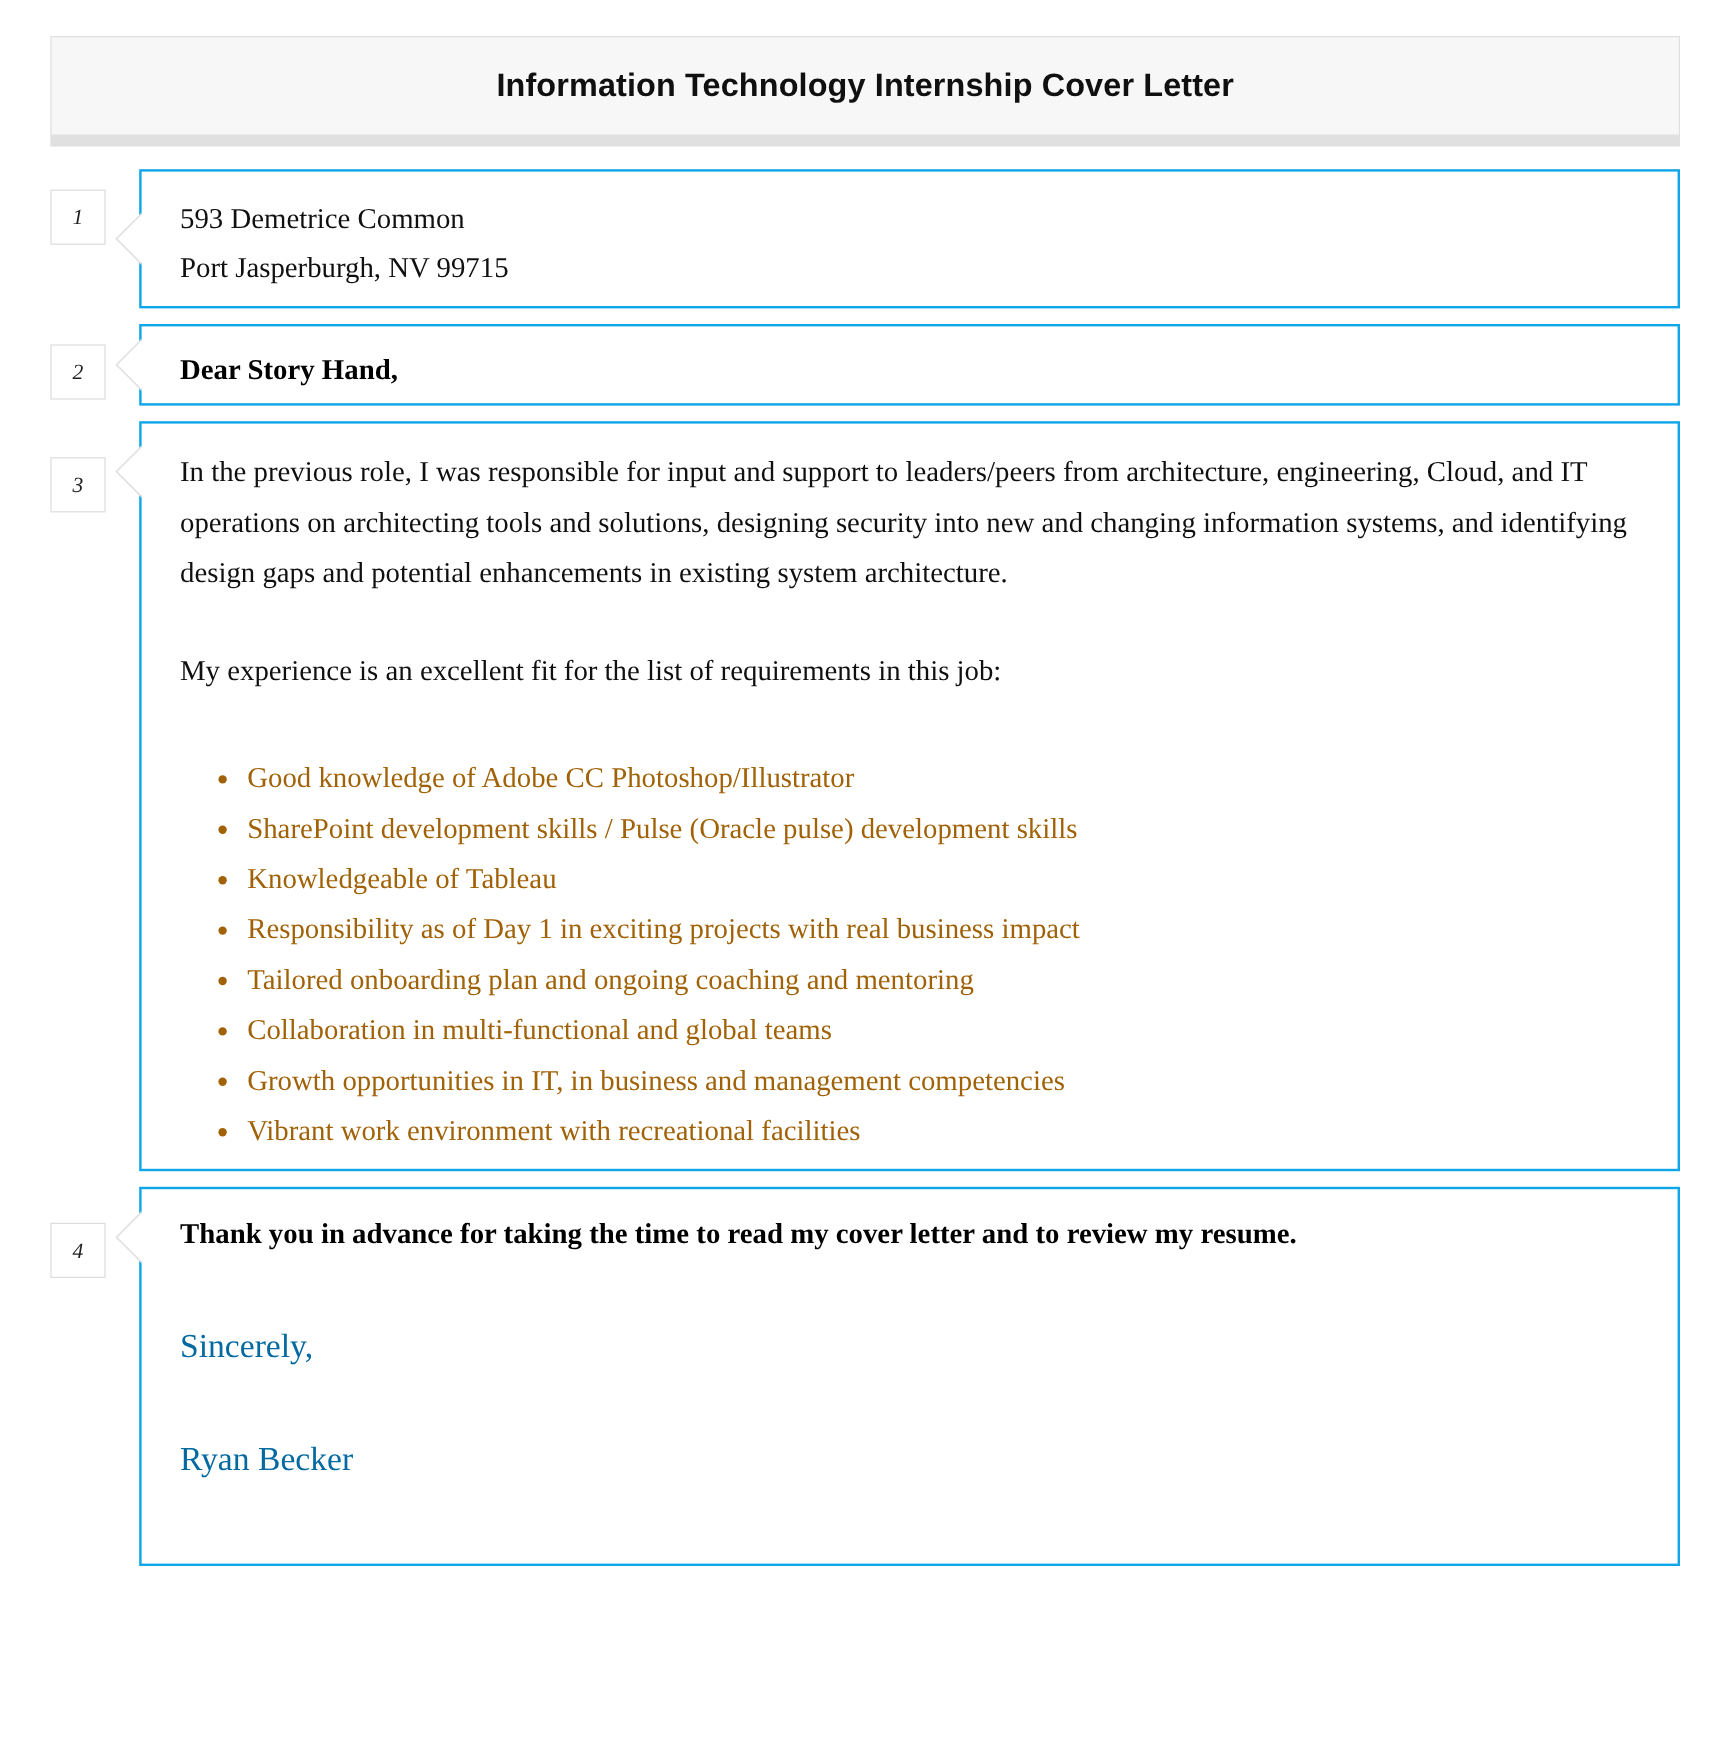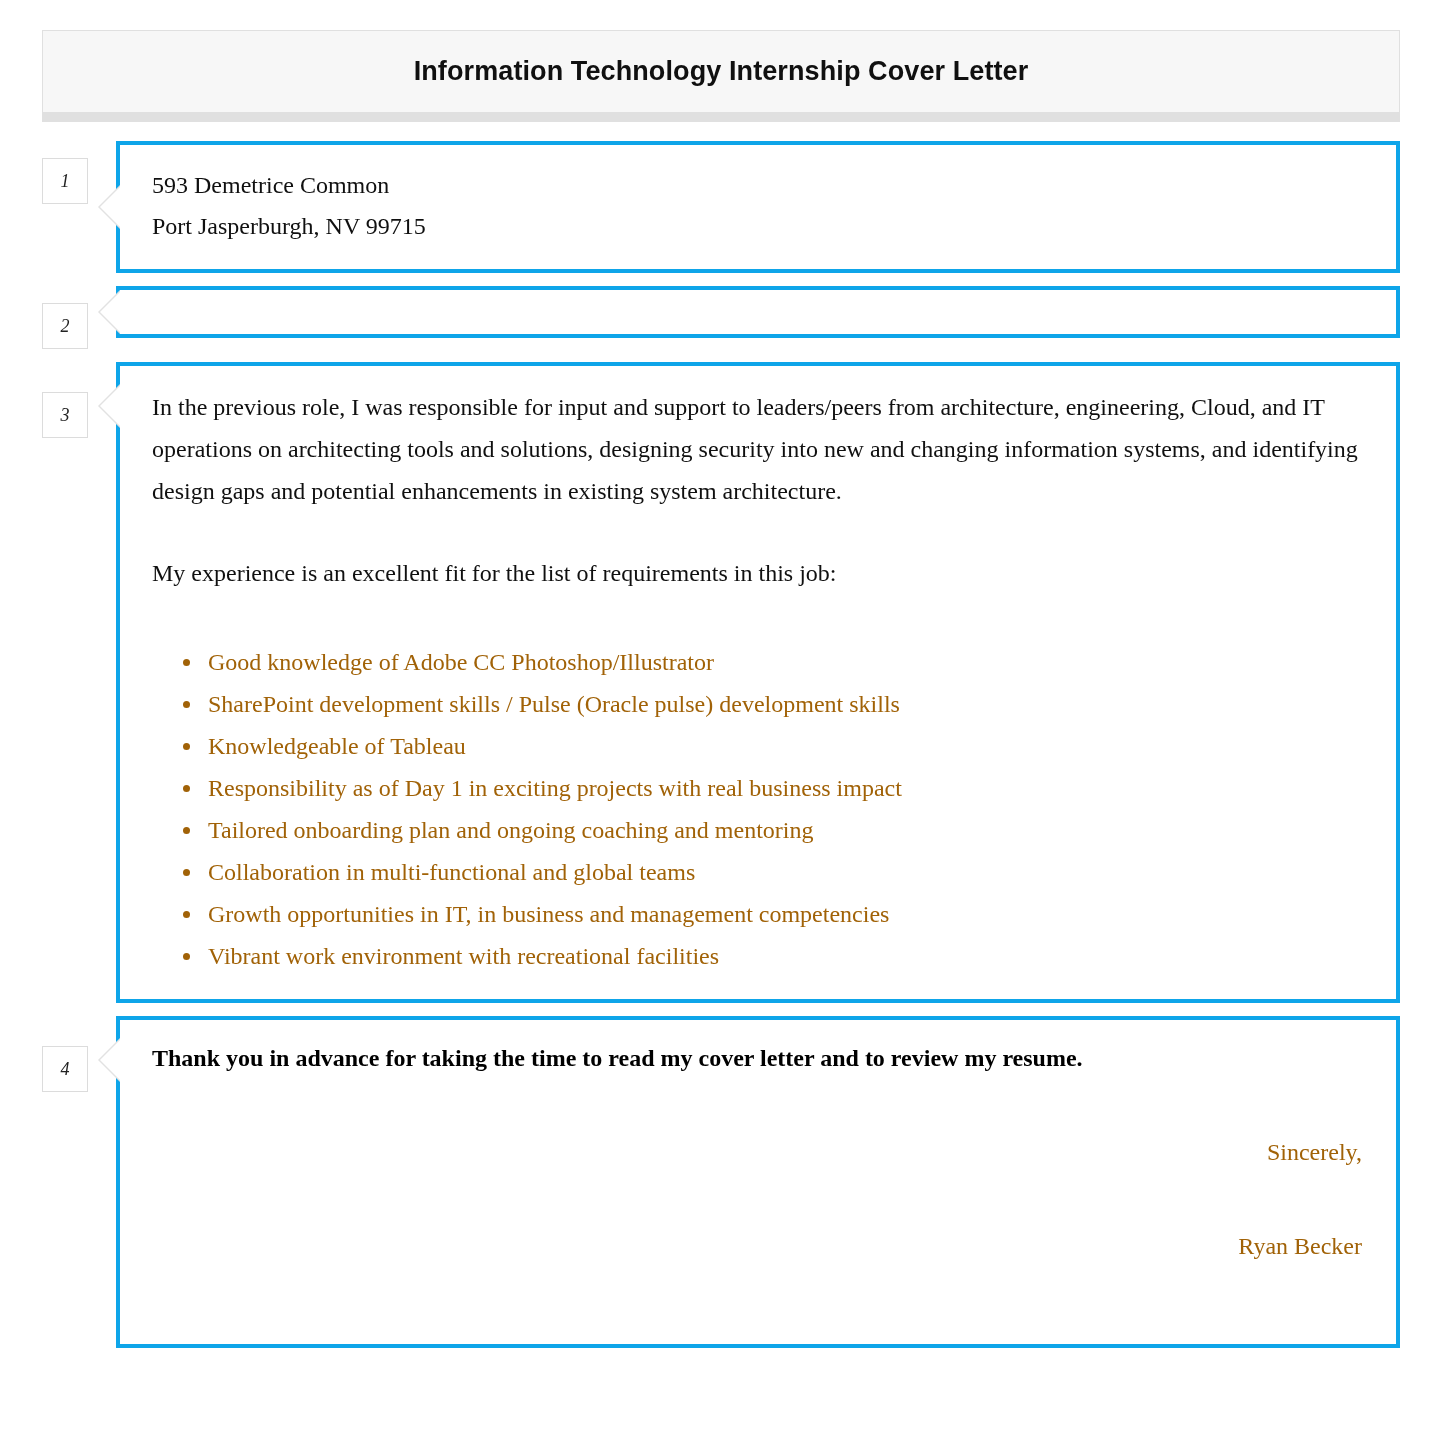--- a/index.html
+++ b/index.html
@@ -79,23 +79,23 @@
     flex: 0 0 auto;
     width: 28px;
     position: relative;
     align-self: stretch;
   }
 
   .bubble {
     position: relative;
     flex: 1 1 auto;
     box-sizing: border-box;
-    border: 4px solid #0ea5e9;
+    border: 2px solid #0ea5e9;
     background: #ffffff;
-    padding: 20px 34px 22px 32px;
+    padding: 20px 34px 10px 32px;
     min-height: 52px;
   }
 
   
   .notch-outer, .notch-inner {
     position: absolute;
     width: 0;
     height: 0;
     border-style: solid;
   }
@@ -146,25 +146,24 @@
     padding-left: 4px;
   }
   .closing-strong {
     font-size: 24px;
     font-weight: bold;
     line-height: 36px;
     margin: 0 0 58px 0;
     color: #000000;
   }
   .closing-line {
-    font-size: 24px;
+    font-size: 28px;
     line-height: 36px;
     margin: 0 0 58px 0;
-    color: #a16207;
-    text-align: right;
+    color: #0369a1;
   }
   .closing-line.last { }
 </style>
 </head>
 <body>
 
 <div class="page">
 
   <div class="header-wrap">
     <div class="doc-header">
@@ -184,20 +183,21 @@
         <div class="addr-line">Port Jasperburgh, NV 99715</div>
       </div>
     </div>
 
     <div class="section short">
       <div class="marker">2</div>
       <div class="gap"></div>
       <div class="bubble">
         <span class="notch-outer"></span>
         <span class="notch-inner"></span>
+        <div class="salutation">Dear Story Hand,</div>
       </div>
     </div>
 
     <div class="section tall">
       <div class="marker">3</div>
       <div class="gap"></div>
       <div class="bubble">
         <span class="notch-outer"></span>
         <span class="notch-inner"></span>
 

